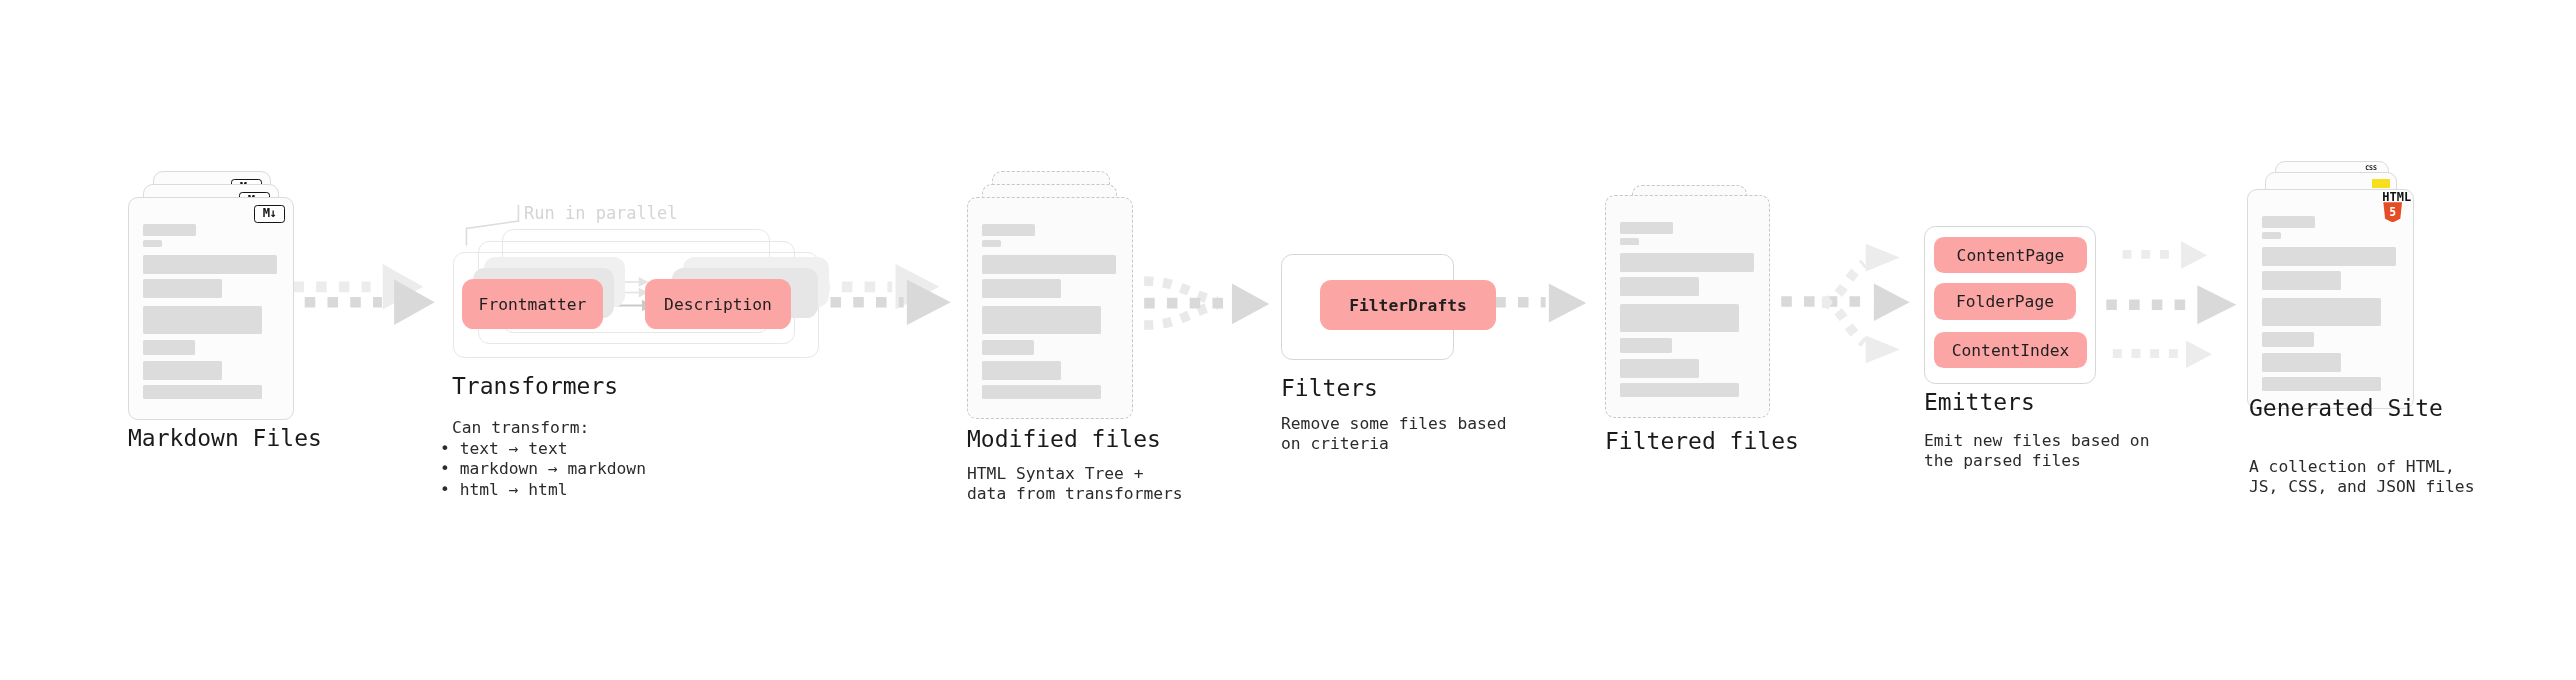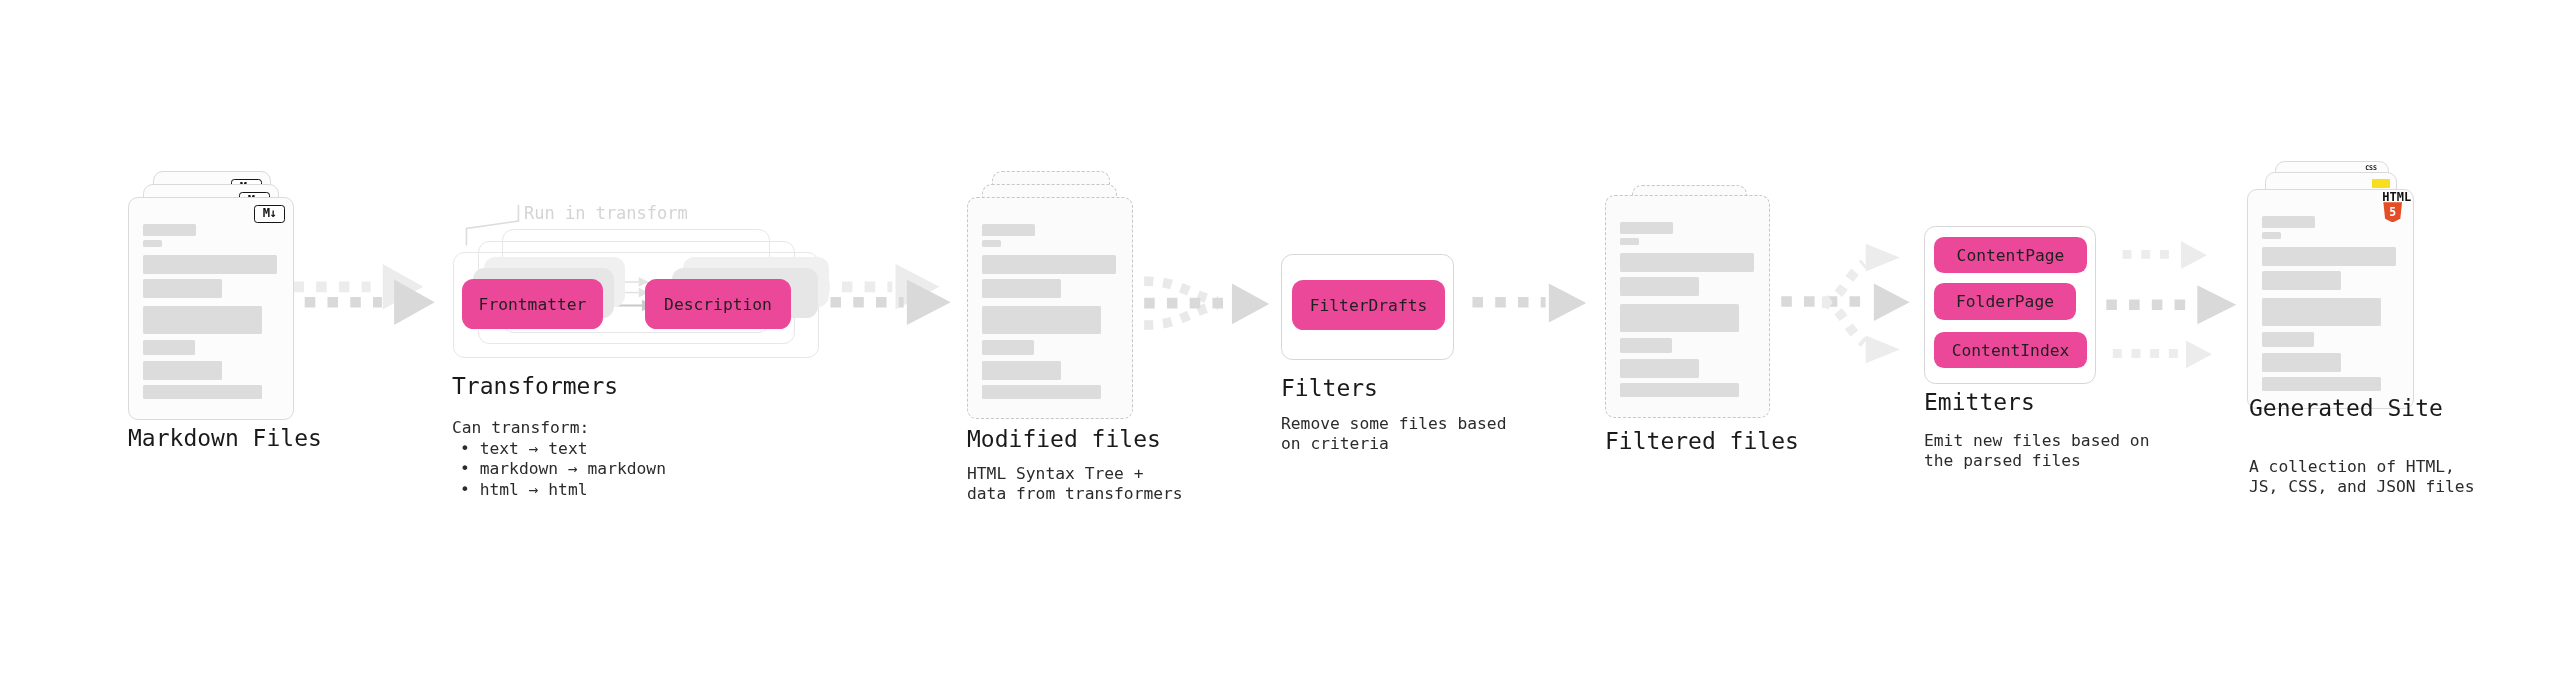--- a/index.html
+++ b/index.html
@@ -25,21 +25,21 @@
   .html-badge{position:absolute;top:4.1px;right:9.8px;width:21px;text-align:center;}
   .html-badge .w{font-size:12px;font-weight:bold;color:#111;line-height:7.3px;letter-spacing:0;}
   .html-badge .shield{width:19.5px;height:20.3px;margin:0.8px auto 0;
        clip-path:polygon(2% 0,98% 0,89% 82%,50% 100%,11% 82%);
        display:flex;align-items:center;justify-content:center;}
   .html-badge .five{color:#ffffff;font-size:11.4px;font-weight:bold;line-height:18px;}
 
   
   .tbox{position:absolute;border:1.6px solid #e7e7e7;border-radius:11.4px;box-sizing:border-box;background:transparent;}
   .solidbox{position:absolute;border:1.6px solid #d6d6d6;border-radius:11.4px;background:#ffffff;box-sizing:border-box;}
-  .chip{position:absolute;background:#ec4899;border-radius:11.4px;display:flex;align-items:center;justify-content:center;
+  .chip{position:absolute;background:#fca5a5;border-radius:11.4px;display:flex;align-items:center;justify-content:center;
         font-size:16.3px;color:#1f1f1f;box-sizing:border-box;}
   .ghost{position:absolute;border-radius:11.4px;}
 
   
   .node-label{position:absolute;font-size:23px;line-height:29px;color:#1a1a1a;white-space:nowrap;}
   .node-note{position:absolute;font-size:16.3px;line-height:20.3px;color:#2b2b2b;white-space:nowrap;}
   .callout{position:absolute;font-size:17px;line-height:19.5px;color:#d4d4d4;white-space:nowrap;}
   .bullets{position:absolute;font-size:16.3px;line-height:20.3px;color:#2b2b2b;white-space:nowrap;padding-left:8.1px;}
 
   svg.overlay{position:absolute;left:0;top:0;pointer-events:none;}
@@ -144,25 +144,25 @@
     <div class="tbox" style="left:453px;top:252px;width:366px;height:106px;"></div>
 
     <div class="ghost" style="left:484px;top:257px;width:141px;height:50px;background:#f0f0f0;"></div>
     <div class="ghost" style="left:473px;top:268px;width:141px;height:50px;background:#e6e6e6;"></div>
     <div class="chip" style="left:462px;top:279px;width:141px;height:50px;">Frontmatter</div>
 
     <div class="ghost" style="left:683px;top:257px;width:146px;height:50px;background:#f0f0f0;"></div>
     <div class="ghost" style="left:672px;top:268px;width:146px;height:50px;background:#e6e6e6;"></div>
     <div class="chip" style="left:645px;top:279px;width:146px;height:50px;">Description</div>
 
-    <div class="callout" style="left:524px;top:204px;">Run in transform</div>
+    <div class="callout" style="left:524px;top:204px;">Run in parallel</div>
 
     <div class="node-label" style="left:452px;top:372px;">Transformers</div>
     <div class="node-note" style="left:452px;top:418px;">Can transform:</div>
-    <div class="bullets" style="left:452px;top:439px;">
+    <div class="bullets" style="left:432px;top:439px;">
       <div>• text → text</div>
       <div>• markdown → markdown</div>
       <div>• html → html</div>
     </div>
   </div>
 
   <div>
     <div class="dcard" style="left:992px;top:171px;width:118px;height:228px;"></div>
     <div class="dcard" style="left:982px;top:184px;width:135px;height:228px;"></div>
     <div class="dcard" style="left:967px;top:197px;width:166px;height:222px;">
@@ -179,21 +179,21 @@
     </div>
     <div class="node-label" style="left:967px;top:425px;">Modified files</div>
     <div class="node-note" style="left:967px;top:464px;">
       <div>HTML Syntax Tree +</div>
       <div>data from transformers</div>
     </div>
   </div>
 
   <div>
     <div class="solidbox" style="left:1281px;top:254px;width:173px;height:106px;"></div>
-    <div class="chip" style="left:1292px;top:280px;width:153px;height:50px;">FilterDrafts</div>
+    <div class="chip" style="left:1320px;top:280px;width:176px;height:50px;font-weight:bold;">FilterDrafts</div>
     <div class="node-label" style="left:1281px;top:374px;">Filters</div>
     <div class="node-note" style="left:1281px;top:414px;">
       <div>Remove some files based</div>
       <div>on criteria</div>
     </div>
   </div>
 
   <div>
     <div class="dcard" style="left:1632px;top:185px;width:115px;height:228px;"></div>
     <div class="dcard" style="left:1605px;top:195px;width:165px;height:223px;">

